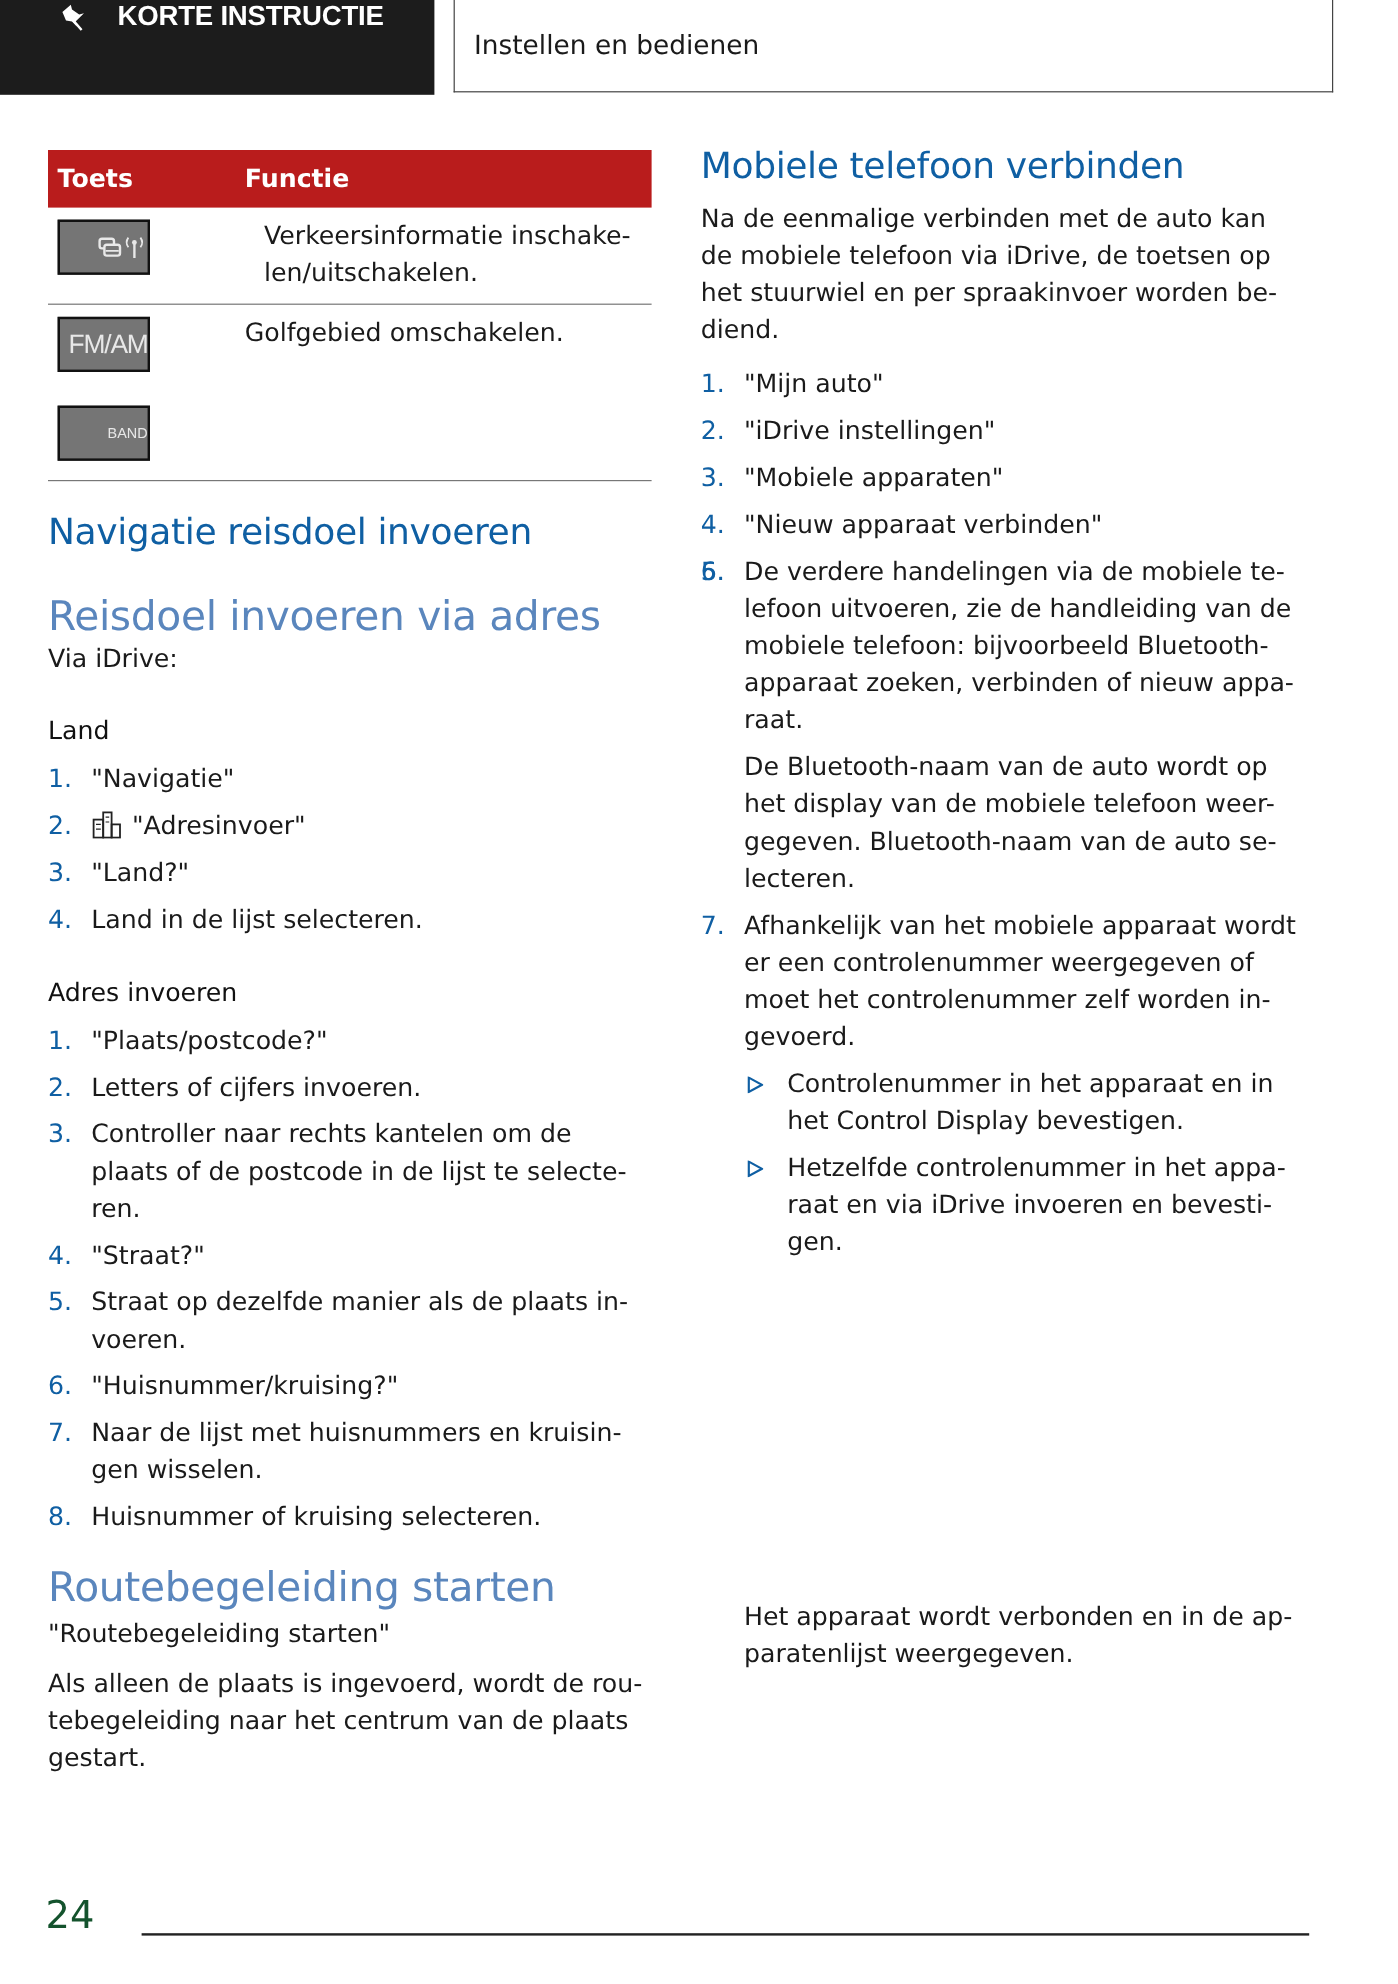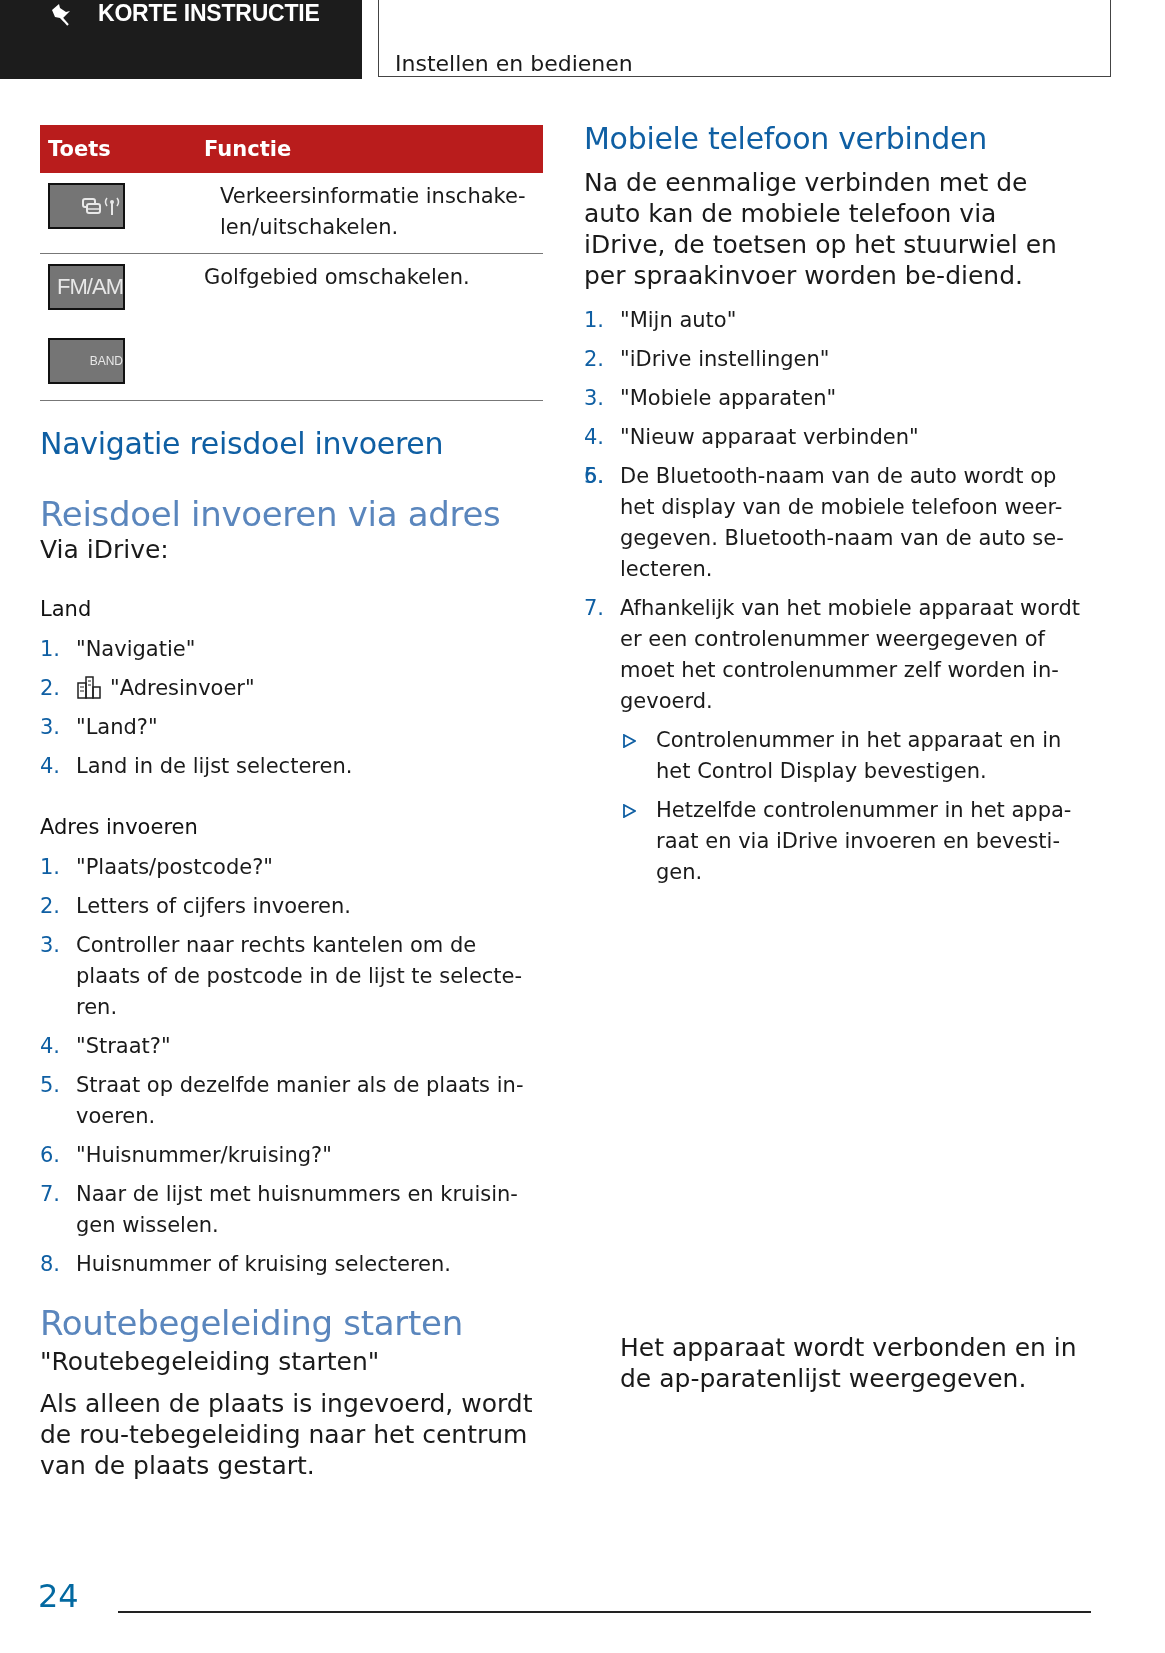--- a/index.html
+++ b/index.html
@@ -13,21 +13,21 @@
     display: flex; align-items: flex-start;
   }
   .header-black .pin { margin-left: 46px; width: 30px; height: 30px; }
   .header-black .title {
     margin-left: 22px; font-family: "Liberation Sans", sans-serif;
     font-weight: bold; font-size: 23px; letter-spacing: -0.2px;
   }
   .header-box {
     position: absolute; left: 378px; top: 0; width: 733px; height: 77px;
     border: 1.5px solid #444; border-top: none; box-sizing: border-box;
-    display: flex; align-items: flex-end;
+    display: flex; align-items: center;
   }
   .header-box .section {
     margin-left: 16px; font-size: 22px; color: #1a1a1a;
   }
 
   .col { position: absolute; top: 0; }
   .col-left { left: 40px; width: 503px; }
   .col-right { left: 584px; width: 505px; }
 
   
@@ -52,42 +52,42 @@
     margin: 0; font-weight: normal; color: #0f5fa3;
     font-family: "DejaVu Sans", sans-serif; font-size: 30px; letter-spacing: -0.3px;
     position: absolute;
   }
   h2.blue {
     margin: 0; font-weight: normal; color: #5a86bd;
     font-family: "DejaVu Sans", sans-serif; font-size: 34px; letter-spacing: -0.3px;
     position: absolute;
   }
   .p {
-    position: absolute; font-size: 25px; line-height: 31px; margin: 0;
+    position: absolute; font-size: 21px; line-height: 31px; margin: 0;
   }
   .sub { position: absolute; font-size: 21px; font-weight: normal; color: #111; }
 
   ol.steps { list-style: none; margin: 0; padding: 0; position: absolute; }
   ol.steps li {
     position: relative; padding-left: 36px; font-size: 21px; line-height: 31px;
     margin-bottom: 8px;
   }
   ol.steps li .num {
     position: absolute; left: 0; top: 0; color: #0f5fa3;
   }
   ol.steps li .note { display: block; margin-top: 8px; }
   ul.tri { list-style: none; margin: 8px 0 0 0; padding: 0; }
   ul.tri li { padding-left: 36px; position: relative; margin-bottom: 8px; }
   ul.tri li .tri-icon {
     position: absolute; left: 2px; top: 9px; width: 14px; height: 14px;
   }
   .inline-icon { display: inline-block; vertical-align: -4px; margin-right: 8px; }
 
   .page-no {
-    position: absolute; left: 38px; top: 1577px; font-size: 32px; color: #0369a1;
+    position: absolute; left: 38px; top: 1577px; font-size: 32px; color: #14532d;
   }
   .footer-rule {
     position: absolute; left: 118px; top: 1611px; width: 973px; height: 1.5px; background: #222;
   }
 </style>
 </head>
 <body>
 
 <div class="header-black">
   <svg class="pin" viewBox="0 0 30 30">
@@ -181,21 +181,21 @@
   <h1 class="blue" style="top:121px;">Mobiele telefoon verbinden</h1>
   <p class="p" style="top:167px;width:500px;">Na de eenmalige verbinden met de auto kan de mobiele telefoon via iDrive, de toetsen op het stuurwiel en per spraakinvoer worden be-diend.</p>
 
   <ol class="steps" style="top:305px;width:505px;">
     <li><span class="num">1.</span><span>"Mijn auto"</span></li>
     <li><span class="num">2.</span><span>"iDrive instellingen"</span></li>
     <li><span class="num">3.</span><span>"Mobiele apparaten"</span></li>
     <li><span class="num">4.</span><span>"Nieuw apparaat verbinden"</span></li>
     <li><span class="num">5.</span>
       </li>
-    <li><span class="num">6.</span>
+    <li><span class="num">6.</span><span>De verdere handelingen via de mobiele te-lefoon uitvoeren, zie de handleiding van de mobiele telefoon: bijvoorbeeld Bluetooth-apparaat zoeken, verbinden of nieuw appa-raat.</span>
       <span class="note">De Bluetooth-naam van de auto wordt op het display van de mobiele telefoon weer-gegeven. Bluetooth-naam van de auto se-lecteren.</span></li>
     <li><span class="num">7.</span><span>Afhankelijk van het mobiele apparaat wordt er een controlenummer weergegeven of moet het controlenummer zelf worden in-gevoerd.</span>
       <ul class="tri">
         <li>
           <svg class="tri-icon" viewBox="0 0 14 14">
               <path d="M2 1 L13 7 L2 13 Z" fill="none" stroke="#0f5fa3" stroke-width="1.8"></path>
             </svg>
           <span class="note">Controlenummer in het apparaat en in het Control Display bevestigen.</span>
         </li>
         <li>

